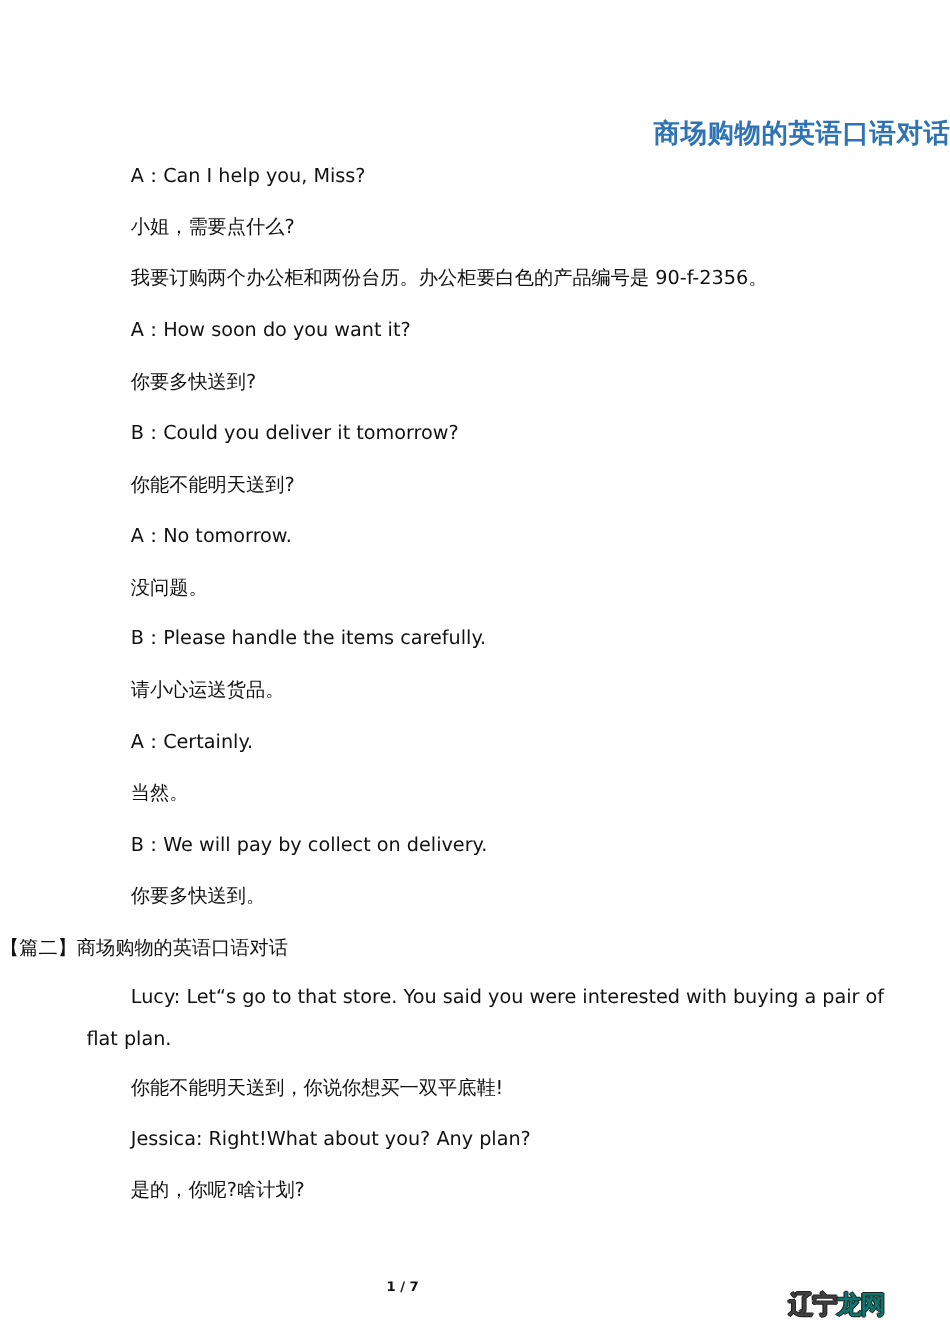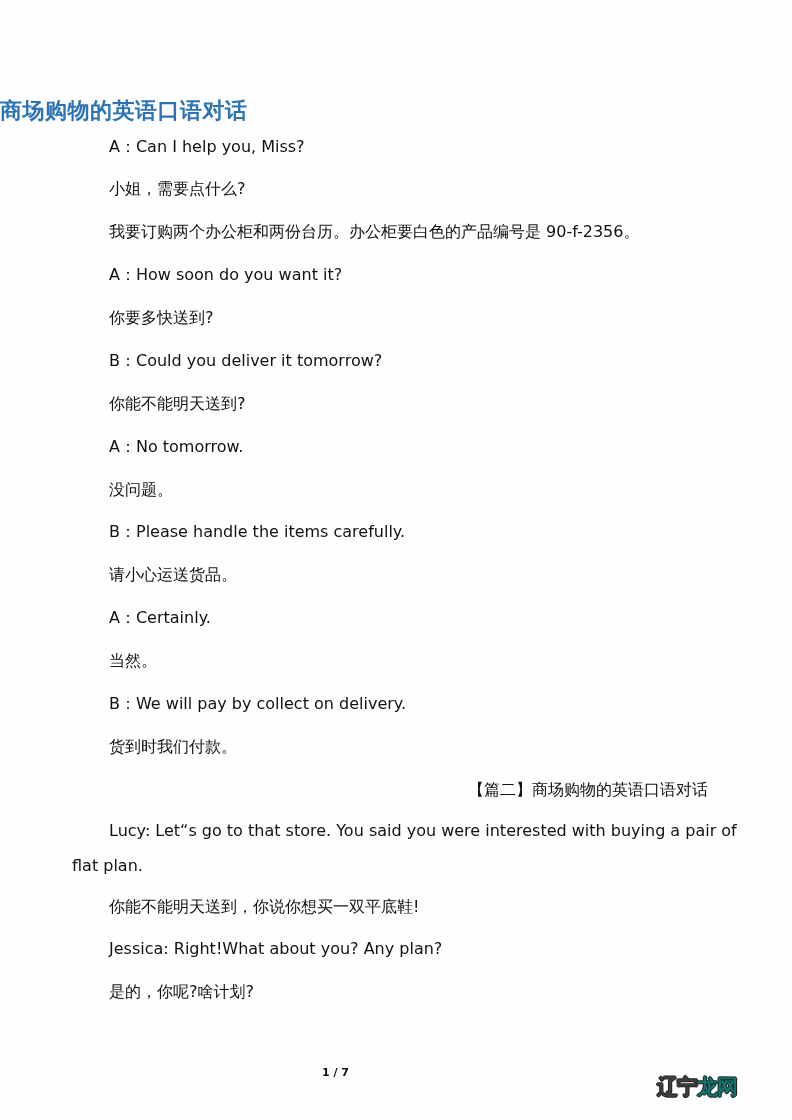--- a/index.html
+++ b/index.html
@@ -1,21 +1,21 @@
 <!DOCTYPE html>
 <html><head>
 <meta charset="utf-8">
 <style>
   html, body { margin:0; padding:0; }
   body { width:792px; height:1120px; background:#fdfefd; position:relative; overflow:hidden;
          font-family:"DejaVu Sans","Liberation Sans",sans-serif; color:#111; }
-  .title { position:absolute; top:96px; left:0; width:792px; text-align:left;
+  .title { position:absolute; top:96px; left:0; width:792px; text-align:right;
            font-size:22px; font-weight:bold; color:#2e74b5; letter-spacing:0.5px; }
   .line { position:absolute; left:109px; font-size:16px; white-space:nowrap; }
-  .center { left:0; width:708px; text-align:right; }
+  .center { left:0; width:708px; text-align:left; }
   .flush { left:72px; }
   .page-num { position:absolute; top:1066px; left:0; width:671px; text-align:center; font-size:11px; font-weight:bold; }
   .logo { position:absolute; left:657px; top:1073px; font-size:21px; font-weight:bold; letter-spacing:-1px;
           text-shadow:-1px 0 #222, 1px 0 #222, 0 -1px #222, 0 1px #222; }
   .logo .red { color:#404040; }
   .logo .white { color:#0f766e; }
 </style>
 </head>
 <body>
 
@@ -28,21 +28,21 @@
 <div class="line" style="top:308px">你要多快送到?</div>
 <div class="line" style="top:351px">B：Could you deliver it tomorrow?</div>
 <div class="line" style="top:394px">你能不能明天送到?</div>
 <div class="line" style="top:437px">A：No tomorrow.</div>
 <div class="line" style="top:480px">没问题。</div>
 <div class="line" style="top:522px">B：Please handle the items carefully.</div>
 <div class="line" style="top:565px">请小心运送货品。</div>
 <div class="line" style="top:608px">A：Certainly.</div>
 <div class="line" style="top:651px">当然。</div>
 <div class="line" style="top:694px">B：We will pay by collect on delivery.</div>
-<div class="line" style="top:737px">货到时我们付款。</div>
+<div class="line" style="top:737px">你要多快送到。</div>
 
 <div class="line center" style="top:780px">【篇二】商场购物的英语口语对话</div>
 
 <div class="line" style="top:821px">Lucy: Let“s go to that store. You said you were interested with buying a pair of</div>
 <div class="line flush" style="top:856px">flat plan.</div>
 <div class="line" style="top:897px">你能不能明天送到，你说你想买一双平底鞋!</div>
 <div class="line" style="top:939px">Jessica: Right!What about you? Any plan?</div>
 <div class="line" style="top:982px">是的，你呢?啥计划?</div>
 
 <div class="page-num">1 / 7</div>

